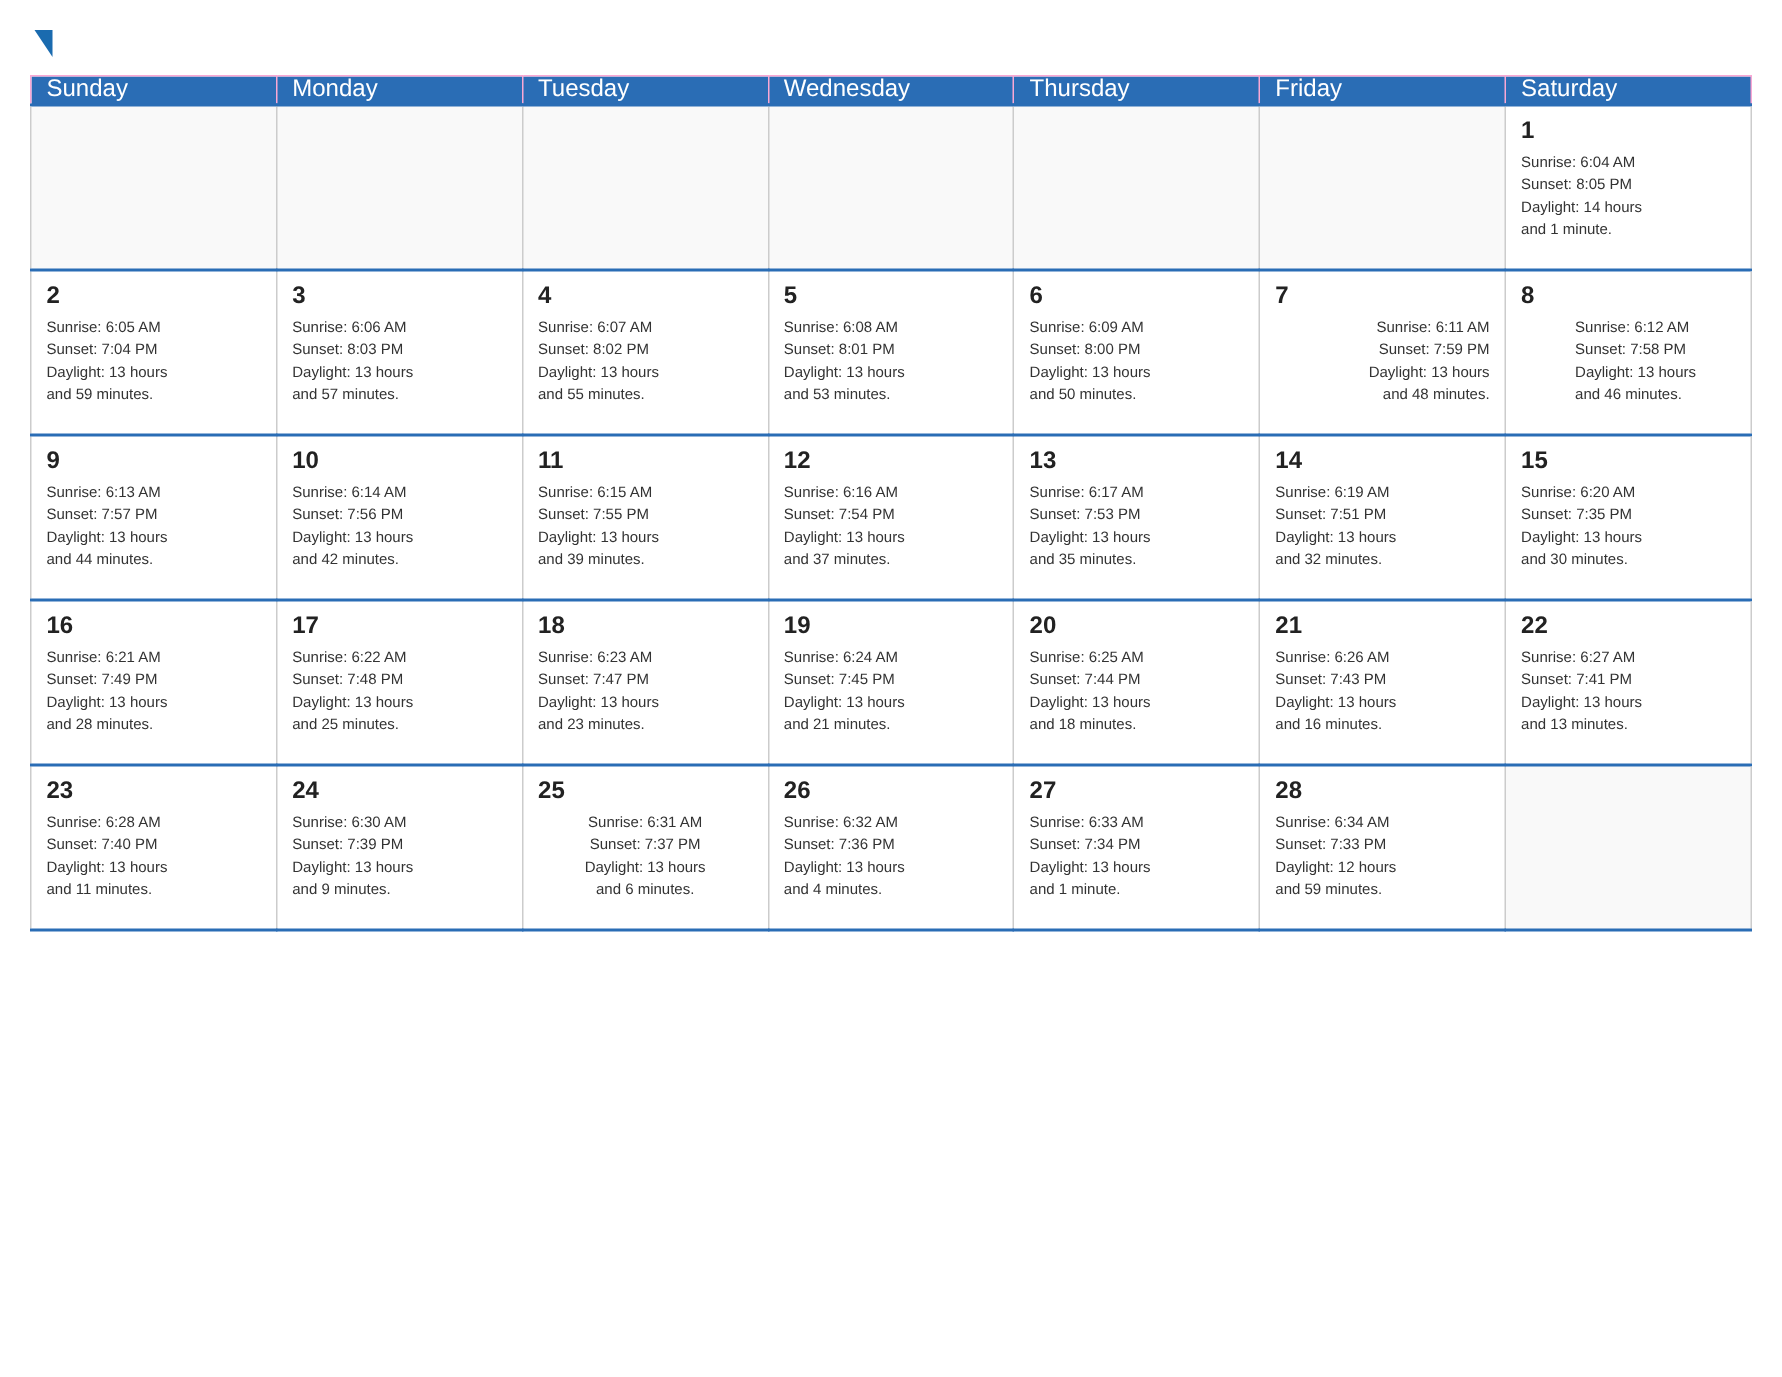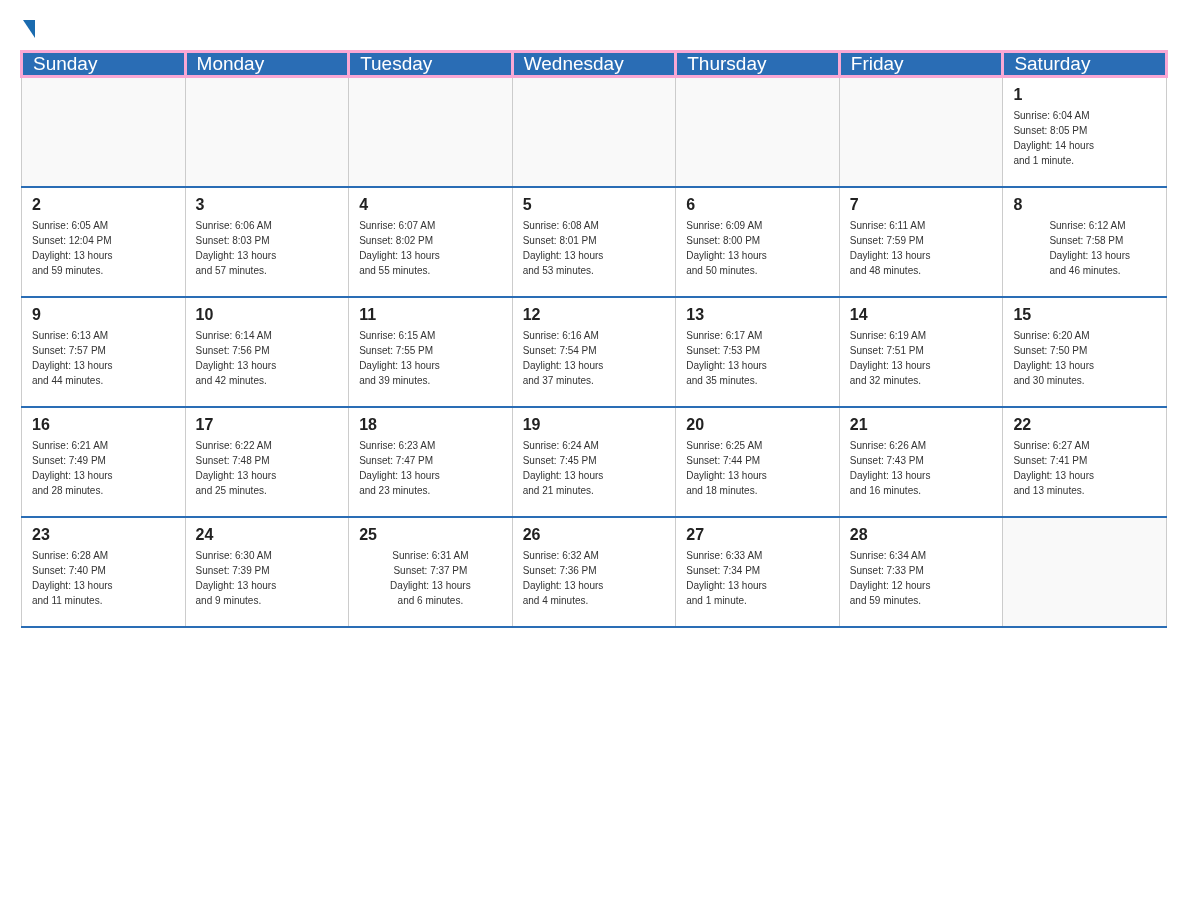--- a/index.html
+++ b/index.html
@@ -61,25 +61,25 @@
       margin-top: 4px;
     }
     .calendar {
       width: 100%;
       border-collapse: collapse;
       margin-top: 10px;
     }
     .calendar th {
       background-color: #2a6db5;
       color: white;
-      font-size: 19px;
+      font-size: 16px;
       font-weight: normal;
       padding: 0 10px;
       text-align: left;
-      border: 3px solid #f9a8d4;
+      border: 1px solid #f9a8d4;
     }
     .calendar td {
       vertical-align: top;
       padding: 8px 10px;
       border: 1px solid #ccc;
       width: 14.28%;
       min-height: 110px;
       height: 110px;
       font-size: 13px;
       color: #333;
@@ -145,21 +145,21 @@
           <div class="day-info" style="white-space: pre-line;">Sunrise: 6:04 AM
 Sunset: 8:05 PM
 Daylight: 14 hours
 and 1 minute.</div>
         </td>
       </tr>
       <tr>
         <td>
           <span class="day-number">2</span>
           <div class="day-info" style="white-space: pre-line;">Sunrise: 6:05 AM
-Sunset: 12:04 PM
+Sunset: 7:04 PM
 Daylight: 13 hours
 and 59 minutes.</div>
         </td>
         <td>
           <span class="day-number">3</span>
           <div class="day-info" style="white-space: pre-line;">Sunrise: 6:06 AM
 Sunset: 8:03 PM
 Daylight: 13 hours
 and 57 minutes.</div>
         </td>
@@ -179,21 +179,21 @@
         </td>
         <td>
           <span class="day-number">6</span>
           <div class="day-info" style="white-space: pre-line;">Sunrise: 6:09 AM
 Sunset: 8:00 PM
 Daylight: 13 hours
 and 50 minutes.</div>
         </td>
         <td>
           <span class="day-number">7</span>
-          <div class="day-info" style="white-space: pre-line;">Sunrise: 6:11 AM
+          <div class="day-info" style="white-space: pre-line; text-align: right;">Sunrise: 6:11 AM
 Sunset: 7:59 PM
 Daylight: 13 hours
 and 48 minutes.</div>
         </td>
         <td>
           <span class="day-number">8</span>
           <div class="day-info" style="white-space: pre-line; margin-left: 36px;">Sunrise: 6:12 AM
 Sunset: 7:58 PM
 Daylight: 13 hours
 and 46 minutes.</div>
@@ -238,21 +238,21 @@
         <td>
           <span class="day-number">14</span>
           <div class="day-info" style="white-space: pre-line;">Sunrise: 6:19 AM
 Sunset: 7:51 PM
 Daylight: 13 hours
 and 32 minutes.</div>
         </td>
         <td>
           <span class="day-number">15</span>
           <div class="day-info" style="white-space: pre-line;">Sunrise: 6:20 AM
-Sunset: 7:50 PM
+Sunset: 7:35 PM
 Daylight: 13 hours
 and 30 minutes.</div>
         </td>
       </tr>
       <tr>
         <td>
           <span class="day-number">16</span>
           <div class="day-info" style="white-space: pre-line;">Sunrise: 6:21 AM
 Sunset: 7:49 PM
 Daylight: 13 hours

